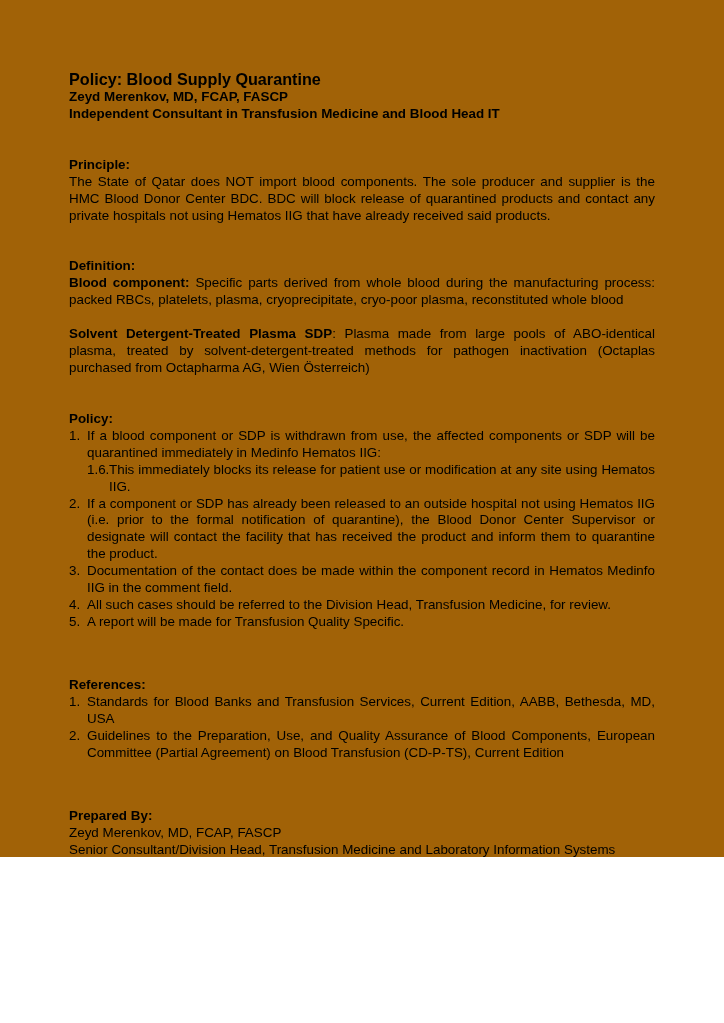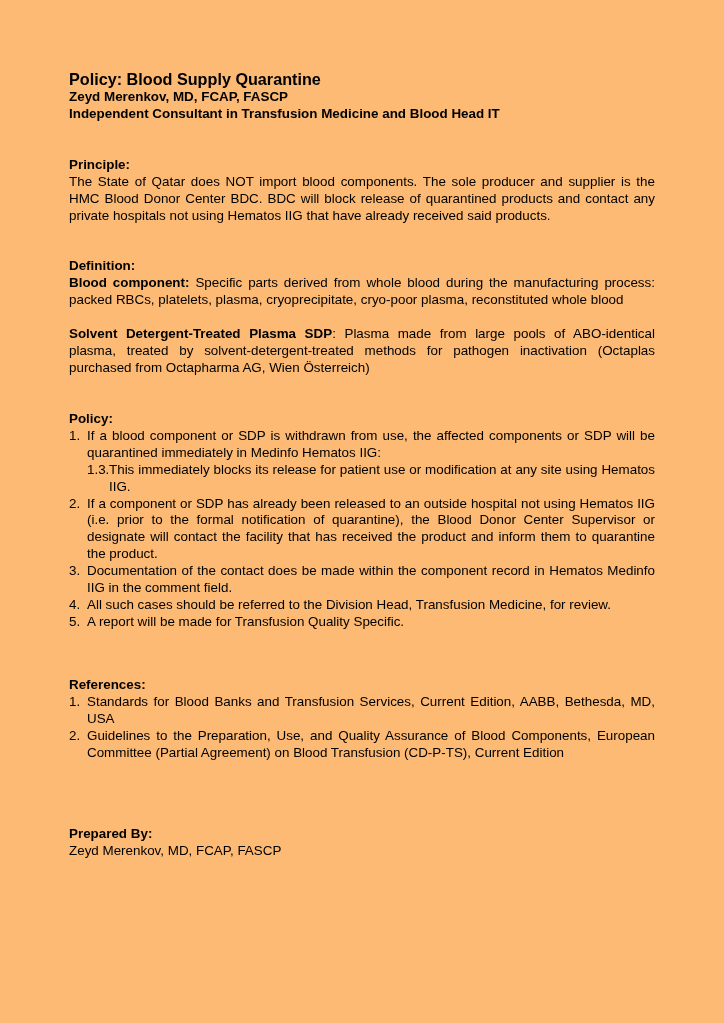--- a/index.html
+++ b/index.html
@@ -1,17 +1,17 @@
 <!DOCTYPE html>
 <html><head>
 <meta charset="utf-8">
 <style>
   html, body { margin: 0; padding: 0; background: #ffffff; }
   body { width: 724px; height: 1023px; position: relative; overflow: hidden; }
-  .page { position: absolute; left: 0; top: 0; width: 724px; height: 1023px; background: #fdba74; color: #000;
+  .page { position: absolute; left: 0; top: 0; width: 724px; height: 857px; background: #a16207; color: #000;
           font-family: "Liberation Sans", sans-serif; font-size: 13.4px; line-height: 16.9px; }
   .blk { position: absolute; left: 69px; width: 586px; }
   .title { font-weight: bold; font-size: 16.2px; line-height: 19px; }
   .sub { font-weight: bold; font-size: 13.4px; line-height: 16.9px; }
   .h { font-weight: bold; }
   .j { text-align: justify; }
   .b { font-weight: bold; }
   ol { margin: 0; padding: 0; list-style: none; }
   .li { position: relative; padding-left: 18px; text-align: justify; }
   .li .num { position: absolute; left: 0; top: 0; }
@@ -38,34 +38,35 @@
     <div class="h">Definition:</div>
     <div class="j"><span class="b">Blood component:</span><span>  Specific parts derived from whole blood during the manufacturing process:  packed RBCs, platelets, plasma, cryoprecipitate, cryo-poor plasma, reconstituted whole blood</span></div>
     <div style="height:17px;"></div>
     <div class="j"><span class="b">Solvent Detergent-Treated Plasma SDP</span><span>:  Plasma made from large pools of ABO-identical plasma, treated by solvent-detergent-treated methods for pathogen inactivation (Octaplas purchased from Octapharma AG, Wien Österreich)</span></div>
   </div>
 
   <div class="blk" style="top:411px;">
     <div class="h">Policy:</div>
     <ol>
       <li class="li"><span class="num">1.</span><span>If a blood component or SDP is withdrawn from use, the affected components or SDP will be quarantined immediately in Medinfo Hematos IIG:</span></li>
-      <li class="li2"><span class="num">1.3.</span><span>This immediately blocks its release for patient use or modification at any site using Hematos IIG.</span></li>
+      <li class="li2"><span class="num">1.6.</span><span>This immediately blocks its release for patient use or modification at any site using Hematos IIG.</span></li>
       <li class="li"><span class="num">2.</span><span>If a component or SDP has already been released to an outside hospital not using Hematos IIG (i.e. prior to the formal notification of quarantine), the Blood Donor Center Supervisor or designate will contact the facility that has received the product and inform them to quarantine the product.</span></li>
       <li class="li"><span class="num">3.</span><span>Documentation of the contact does be made within the component record in Hematos Medinfo IIG in the comment field.</span></li>
       <li class="li"><span class="num">4.</span><span>All such cases should be referred to the Division Head, Transfusion Medicine, for review.</span></li>
       <li class="li"><span class="num">5.</span><span>A report will be made for Transfusion Quality Specific.</span></li>
     </ol>
   </div>
 
   <div class="blk" style="top:677px;">
     <div class="h">References:</div>
     <ol>
       <li class="li"><span class="num">1.</span><span>Standards for Blood Banks and Transfusion Services, Current Edition, AABB, Bethesda, MD, USA</span></li>
       <li class="li"><span class="num">2.</span><span>Guidelines to the Preparation, Use, and Quality Assurance of Blood Components, European Committee (Partial Agreement) on Blood Transfusion (CD-P-TS), Current Edition</span></li>
     </ol>
   </div>
 
-  <div class="blk" style="top:826px;">
+  <div class="blk" style="top:808px;">
     <div class="h">Prepared By:</div>
     <div>Zeyd Merenkov, MD, FCAP, FASCP</div>
+    <div class="j">Senior Consultant/Division Head, Transfusion Medicine and Laboratory Information Systems</div>
   </div>
 
 </div>
 
 </body></html>

